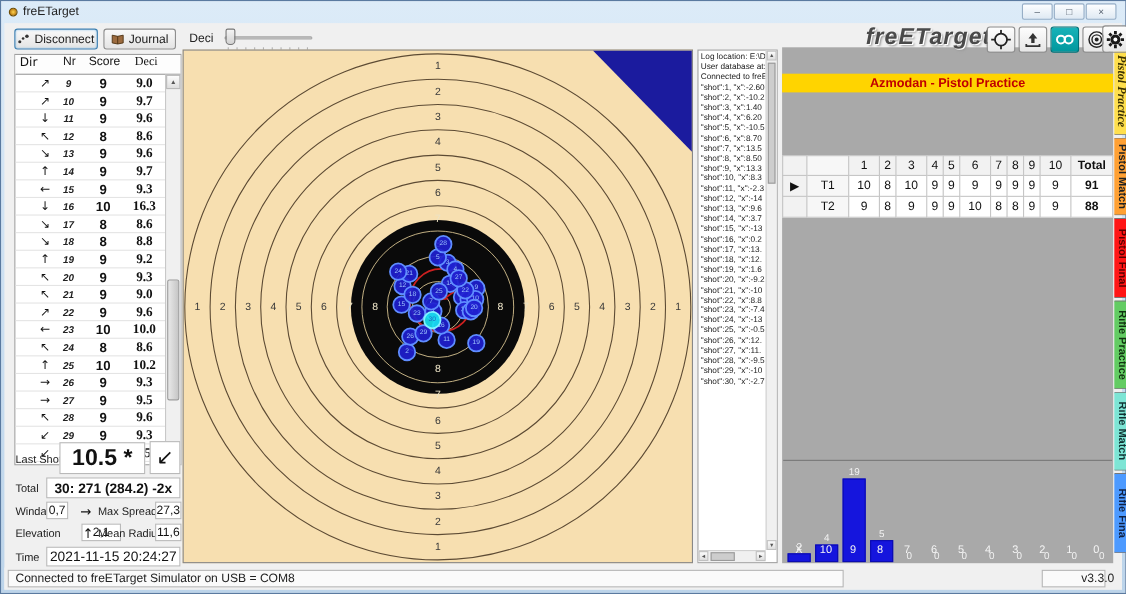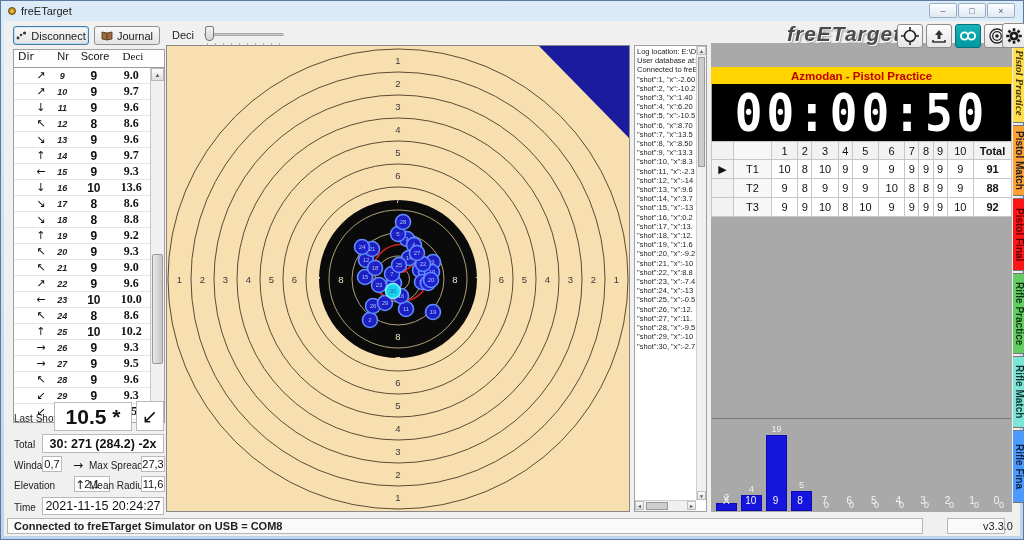--- a/index.html
+++ b/index.html
@@ -95,22 +95,22 @@
   .vtab.selected { font-style:italic; font-family:"Liberation Serif",serif; font-size:11px; }
 
   
   .logo { position:absolute; left:783px; top:1px; font-size:21px; font-weight:bold; font-style:italic;
     color:#4a4a4a; text-shadow:1px 1px 0 #fff, 2px 2px 2px #9a9a9a; letter-spacing:1px; }
   .hicon { position:absolute; top:3px; width:26px; height:24px; background:linear-gradient(#fdfdfd,#e6e6e6);
     border:1px solid #8e8e8e; border-radius:3px; display:flex; align-items:center; justify-content:center; }
 
   
   .statusbar { position:absolute; left:0; right:0; bottom:0; height:20px; background:#f0f0f0; }
-  .status-field { position:absolute; left:3px; top:2px; width:916px; height:16px; background:#fafafa;
-    border:1px solid #b5b5b5; font-size:11px; color:#222; display:flex; align-items:center; padding-left:6px;font-weight:bold; }
+  .status-field { position:absolute; left:3px; top:2px; width:760px; height:16px; background:#fafafa;
+    border:1px solid #b5b5b5; font-size:11px; color:#222; display:flex; align-items:center; padding-left:6px; }
   .version-field { position:absolute; right:15px; top:2px; width:58px; height:16px; background:#fafafa;
     border:1px solid #b5b5b5; font-size:11px; color:#222; display:flex; align-items:center; justify-content:center;padding-left:44px; }
 </style>
 </head>
 <body>
 
 <div class="window">
 
   <div class="titlebar">
     <span class="app-dot"></span>
@@ -202,21 +202,21 @@
           <div class="srow">
             <span class="c-dir">←</span>
             <span class="c-nr">15</span>
     <span class="c-score">9</span>
             <span class="c-deci">9.3</span>
           </div>
           <div class="srow">
             <span class="c-dir">↓</span>
             <span class="c-nr">16</span>
     <span class="c-score">10</span>
-            <span class="c-deci">13.6</span>
+            <span class="c-deci">16.3</span>
           </div>
           <div class="srow">
             <span class="c-dir">↘</span>
             <span class="c-nr">17</span>
     <span class="c-score">8</span>
             <span class="c-deci">8.6</span>
           </div>
           <div class="srow">
             <span class="c-dir">↘</span>
             <span class="c-nr">18</span>
@@ -541,23 +541,20 @@
       </div>
       <div class="log-hscroll">
         <div class="mini-arr" style="left:0;top:0;width:9px;height:9px;">◄</div>
         <div class="mini-arr" style="right:0;top:0;width:9px;height:9px;">►</div>
         <div class="log-hthumb"></div>
       </div>
     </div>
 
     <div class="right-panel">
       <div class="session-title">Azmodan - Pistol Practice</div>
-      <div class="clock">
-        <span>00:00:50</span>
-      </div>
       <table class="score-grid">
         <tbody>
             <tr>
               <th class="rowhead"></th>
               <th class="tname"></th>
               <th>1</th>
               <th>2</th>
               <th>3</th>
               <th>4</th>
               <th>5</th>
@@ -591,35 +588,20 @@
               <td>9</td>
               <td>9</td>
               <td>9</td>
               <td>10</td>
               <td>8</td>
               <td>8</td>
               <td>9</td>
               <td>9</td>
               <td class="total">88</td>
             </tr>
-            <tr>
-              <td class="rowhead"></td>
-              <td class="tname">T3</td>
-              <td>9</td>
-              <td>9</td>
-              <td>10</td>
-              <td>8</td>
-              <td>10</td>
-              <td>9</td>
-              <td>9</td>
-              <td>9</td>
-              <td>9</td>
-              <td>10</td>
-              <td class="total">92</td>
-            </tr>
           </tbody>
       </table>
       <div class="histogram">
           <div class="hbar">
             <span class="v">2</span>
             <div class="bar" style="height:8px;"></div>
           </div>
           <div class="hbar">
             <span class="v">4</span>
             <div class="bar" style="height:16px;"></div>

